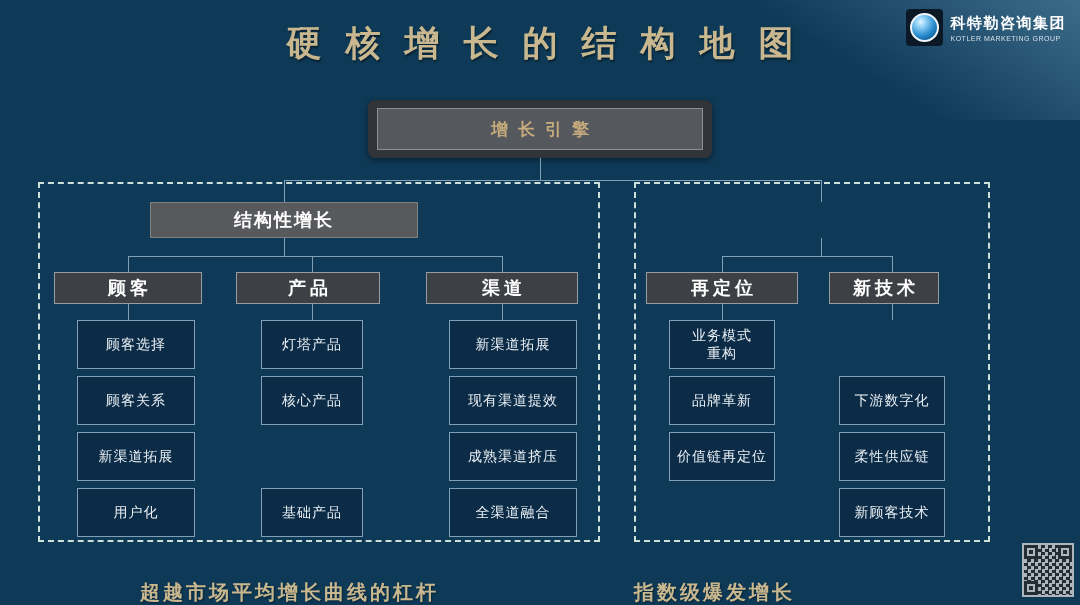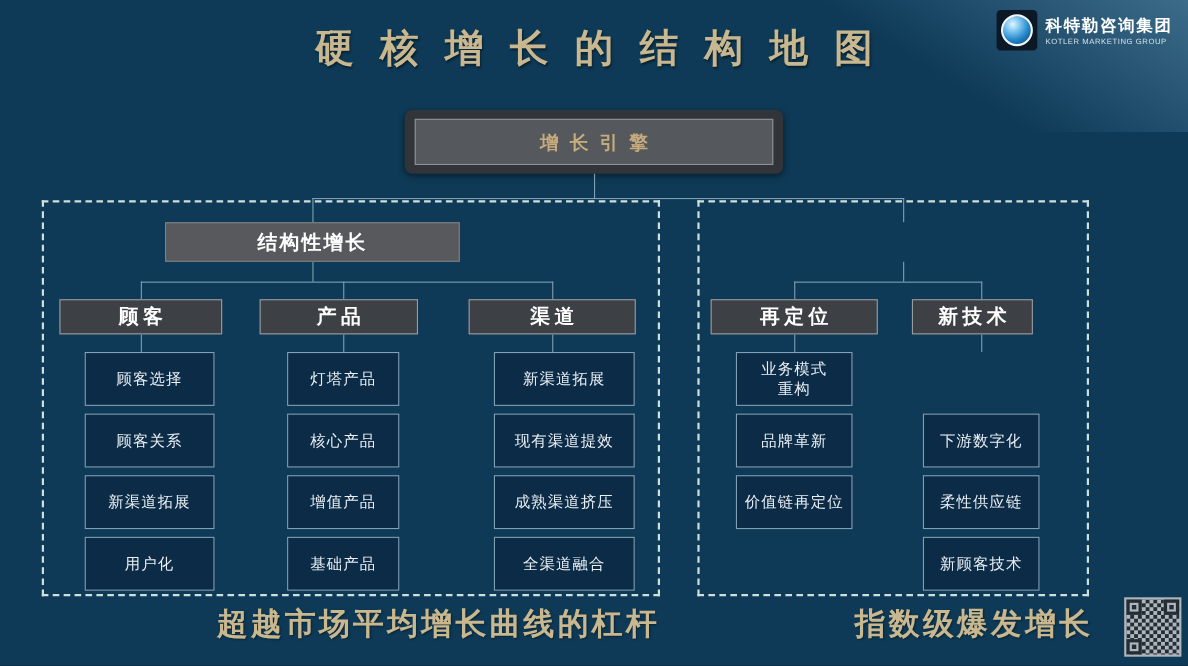--- a/index.html
+++ b/index.html
@@ -45,22 +45,22 @@
   .leaf{position:absolute;height:49px;background:#0b2b47;border:1px solid #7fa0b5;box-sizing:border-box;
         display:flex;align-items:center;justify-content:center;color:#e9eff3;font-size:14px;
         letter-spacing:1px;white-space:pre-line;text-align:center;line-height:1.25;}
   .c1{left:77px;width:118px}.c2{left:261px;width:102px}.c3{left:449px;width:128px}
   .c4{left:669px;width:106px}.c5{left:839px;width:106px}
   .r0{top:320px}.r1{top:376px}.r2{top:432px}.r3{top:488px}
   
   .vline,.hline{position:absolute;background:#7fa0b5;}
   .vline{width:1px}.hline{height:1px}
   
-  .caption{position:absolute;top:548px;color:#c9b88f;font-weight:bold;font-size:28px;
-           letter-spacing:3px;text-align:right;font-family:"DejaVu Serif","Liberation Serif",serif;
+  .caption{position:absolute;top:579px;color:#c9b88f;font-weight:bold;font-size:20px;
+           letter-spacing:3px;text-align:left;font-family:"DejaVu Serif","Liberation Serif",serif;
            text-shadow:1px 1px 2px rgba(0,0,0,.4);}
   .caption.left{left:140px;width:460px;}
   .caption.right{left:634px;width:360px;}
   
   .qr{position:absolute;left:1022px;top:543px;width:52px;height:54px;background:#aeb6bb;}
   .qr-noise{position:absolute;left:2px;right:2px;top:2px;bottom:2px;
             background:repeating-conic-gradient(#232d35 0% 25%,transparent 0% 50%) 0 0/7px 7px;}
   .qr-finder{position:absolute;width:14px;height:14px;border:3px solid #232d35;background:#aeb6bb;
              box-sizing:border-box;}
   .qr-finder::after{content:"";position:absolute;left:2px;top:2px;right:2px;bottom:2px;background:#232d35;}
@@ -120,21 +120,20 @@
   <div class="grp g4">再定位</div>
   <div class="grp g5">新技术</div>
 
   <div class="leaf c1 r0">顾客选择</div>
   <div class="leaf c1 r1">顾客关系</div>
   <div class="leaf c1 r2">新渠道拓展</div>
   <div class="leaf c1 r3">用户化</div>
 
   <div class="leaf c2 r0">灯塔产品</div>
   <div class="leaf c2 r1">核心产品</div>
-  <div class="leaf c2 r2">增值产品</div>
   <div class="leaf c2 r3">基础产品</div>
 
   <div class="leaf c3 r0">新渠道拓展</div>
   <div class="leaf c3 r1">现有渠道提效</div>
   <div class="leaf c3 r2">成熟渠道挤压</div>
   <div class="leaf c3 r3">全渠道融合</div>
 
   <div class="leaf c4 r0">业务模式
 重构</div>
   <div class="leaf c4 r1">品牌革新</div>

